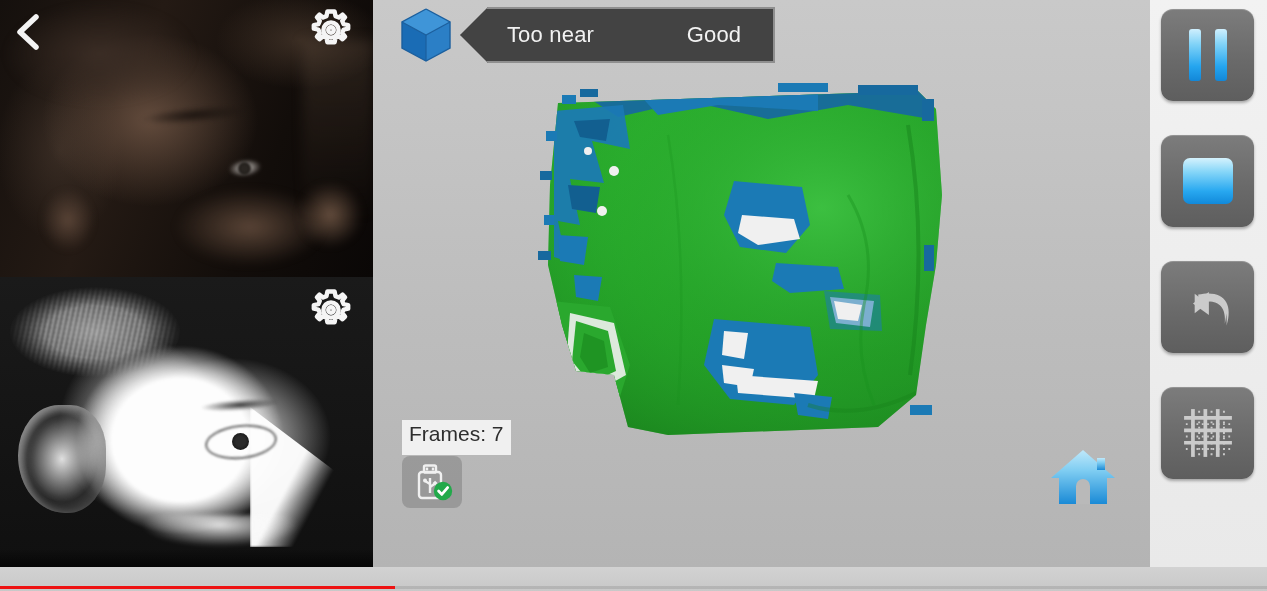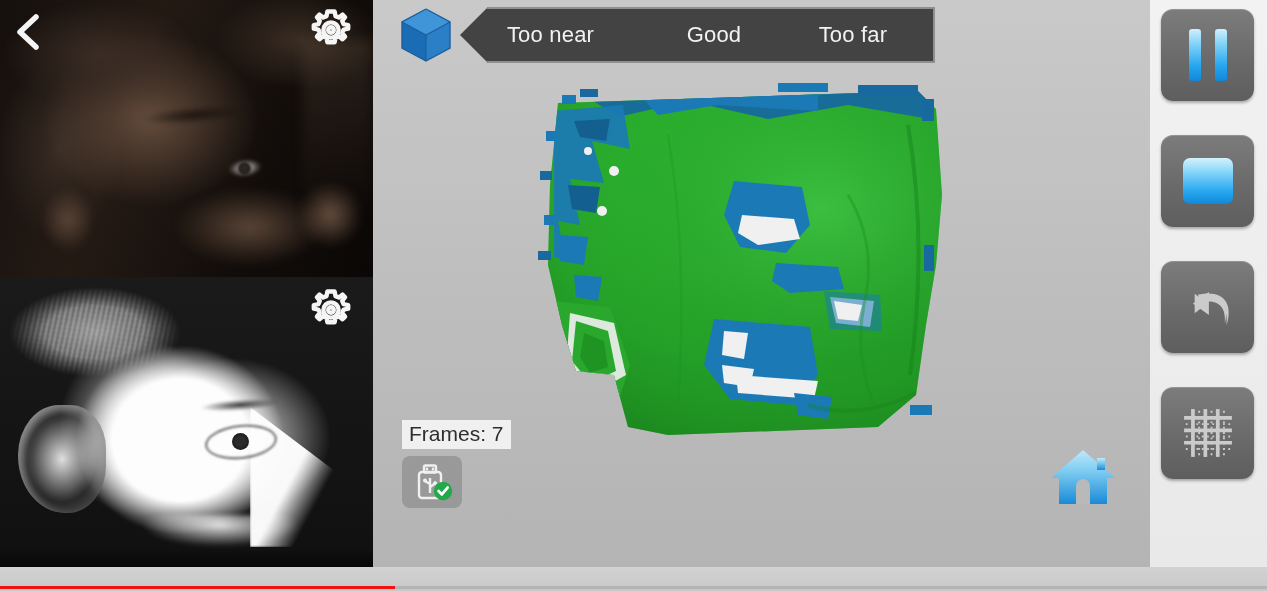--- a/index.html
+++ b/index.html
@@ -144,21 +144,21 @@
   }
 
   
   .mesh-stage { position:absolute; left: 145px; top: 75px; width: 490px; height: 380px; }
   .mesh-svg { width: 100%; height: 100%; display:block; }
 
   
   .frames-label {
     position: absolute; left: 29px; top: 420px;
     background: #f0f0f0; color: #2e2e2e;
-    font-size: 21px; padding: 2px 7px 3px 7px;
+    font-size: 21px; padding: 2px 7px 9px 7px;
     white-space: nowrap;
   }
   
   .usb-box {
     position: absolute; left: 29px; top: 456px;
     width: 60px; height: 52px; border-radius: 8px;
     background: rgba(130,130,130,.55);
     display:flex; align-items:center; justify-content:center;
   }
   
@@ -274,21 +274,20 @@
         <polygon points="4,16 28,29 28,55 4,42" fill="#1a6cb5"></polygon>
         <polygon points="52,16 28,29 28,55 52,42" fill="#2b7fc6"></polygon>
         <polyline points="28,3 52,16 52,42 28,55 4,42 4,16 28,3" fill="none" stroke="#1b5f9e" stroke-width="1.4"></polyline>
         <polyline points="4,16 28,29 52,16" fill="none" stroke="#1b5f9e" stroke-width="1.2"></polyline>
         <line x1="28" y1="29" x2="28" y2="55" stroke="#1b5f9e" stroke-width="1.2"></line>
       </svg>
 
       <div class="qbar">
         <div class="qseg s0">Too near</div>
         <div class="qseg s2">Good</div>
-        <div class="qseg s3">Too far</div>
       </div>
     </div>
 
     <div class="mesh-stage">
       <svg class="mesh-svg" viewBox="0 0 490 380">
         <defs>
           <linearGradient id="gGreen" x1="0" y1="0" x2="1" y2="1">
             <stop offset="0%" stop-color="#2fb832"></stop>
             <stop offset="45%" stop-color="#24a327"></stop>
             <stop offset="100%" stop-color="#1d8c20"></stop>

